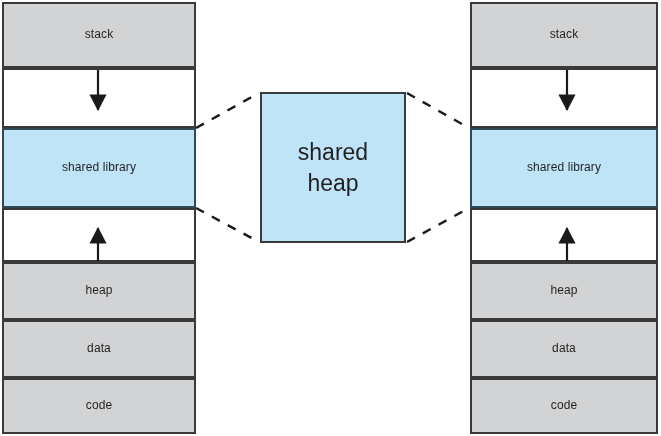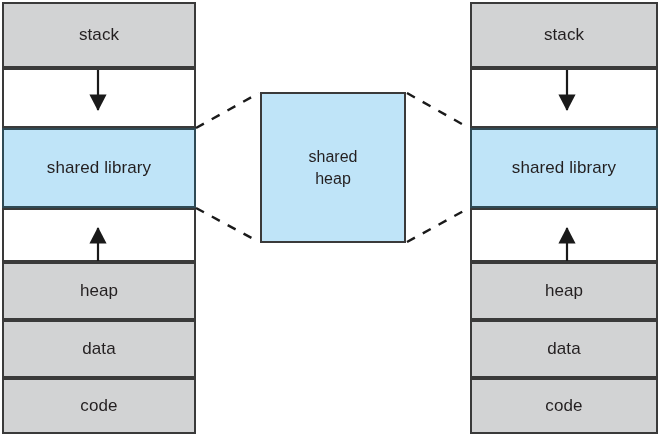--- a/index.html
+++ b/index.html
@@ -25,21 +25,21 @@
   }
 
   
   .seg {
     position: absolute;
     box-sizing: border-box;
     border: 2px solid #3a3a3a;
     display: flex;
     align-items: center;
     justify-content: center;
-    font-size: 17px;
+    font-size: 12px;
     line-height: 1.1;
     letter-spacing: 0.1px;
     color: #231f20;
     background: #ffffff;
   }
   .seg.gray  { background: #d2d3d4; }
   .seg.blue  { background: #bfe4f8; border-color: #2f4a55; }
   .seg.empty { background: #ffffff; }
 
   .seg-label {
@@ -50,21 +50,21 @@
   
   .shared-box {
     position: absolute;
     box-sizing: border-box;
     background: #bfe4f8;
     border: 2px solid #3a3a3a;
     display: flex;
     align-items: center;
     justify-content: center;
     text-align: center;
-    font-size: 16px;
+    font-size: 23px;
     line-height: 1.32;
     color: #231f20;
   }
 
   
   #overlay {
     position: absolute;
     left: 0;
     top: 0;
     width: 661px;

